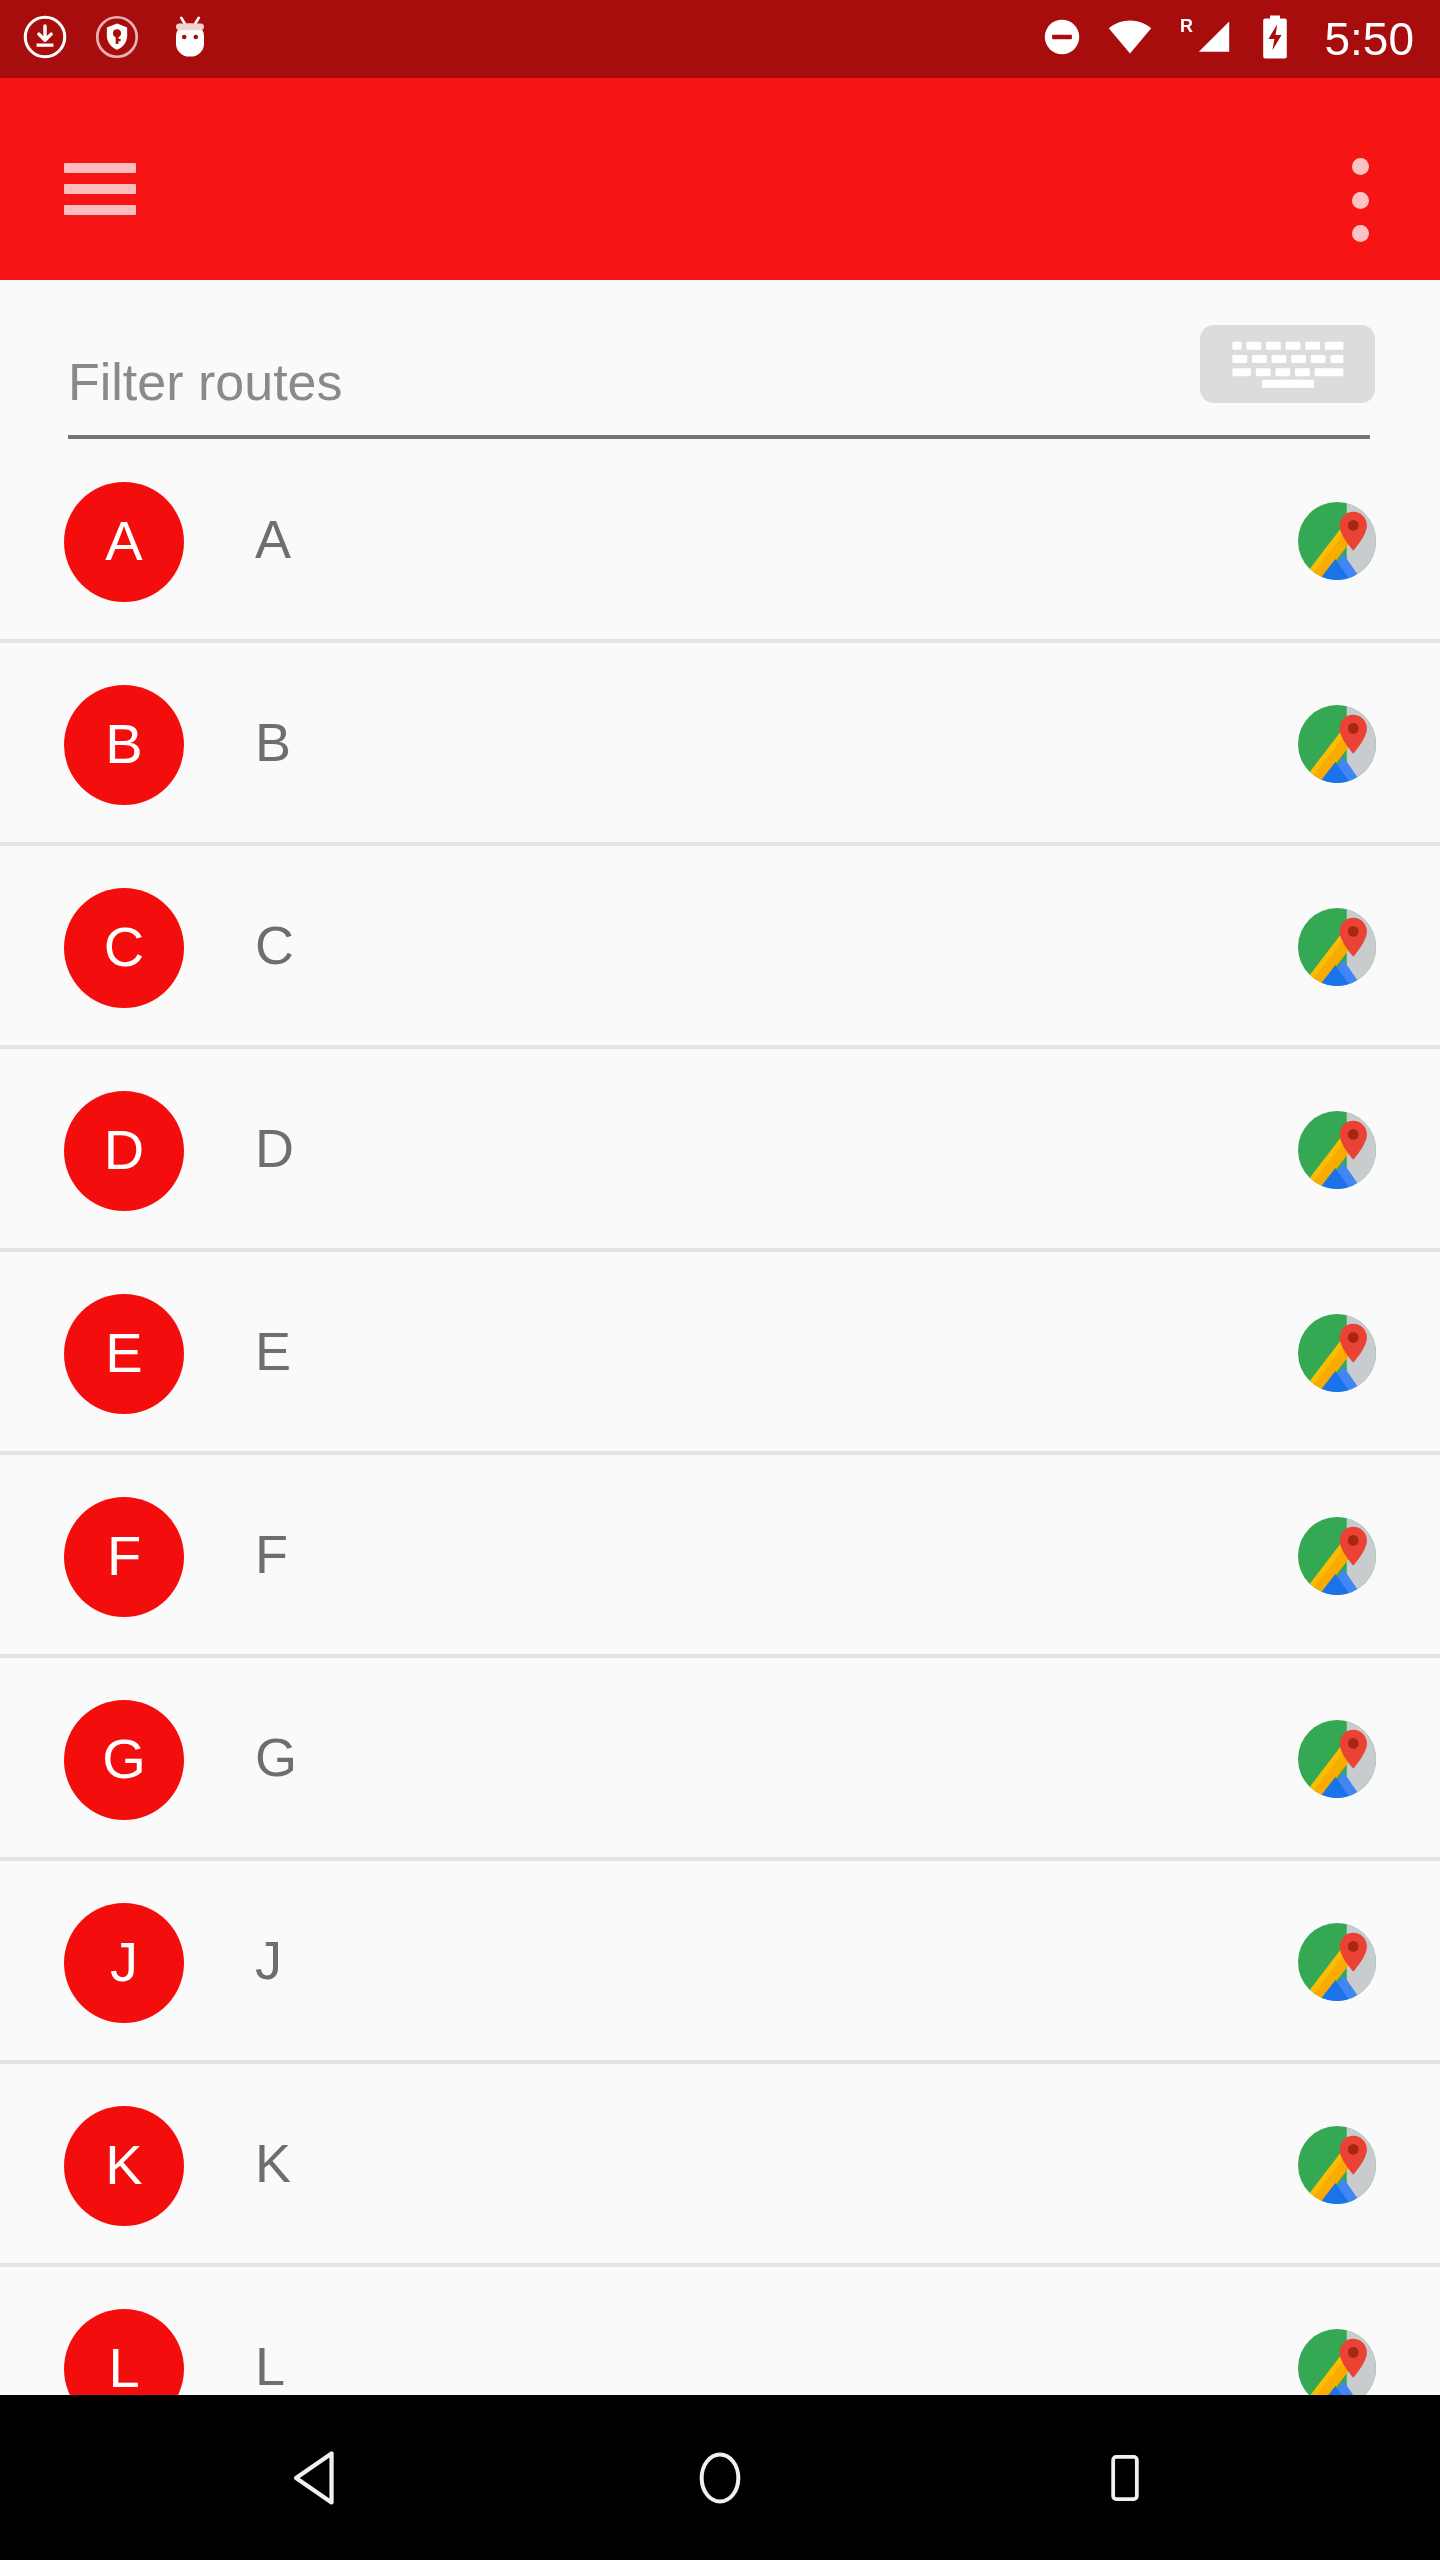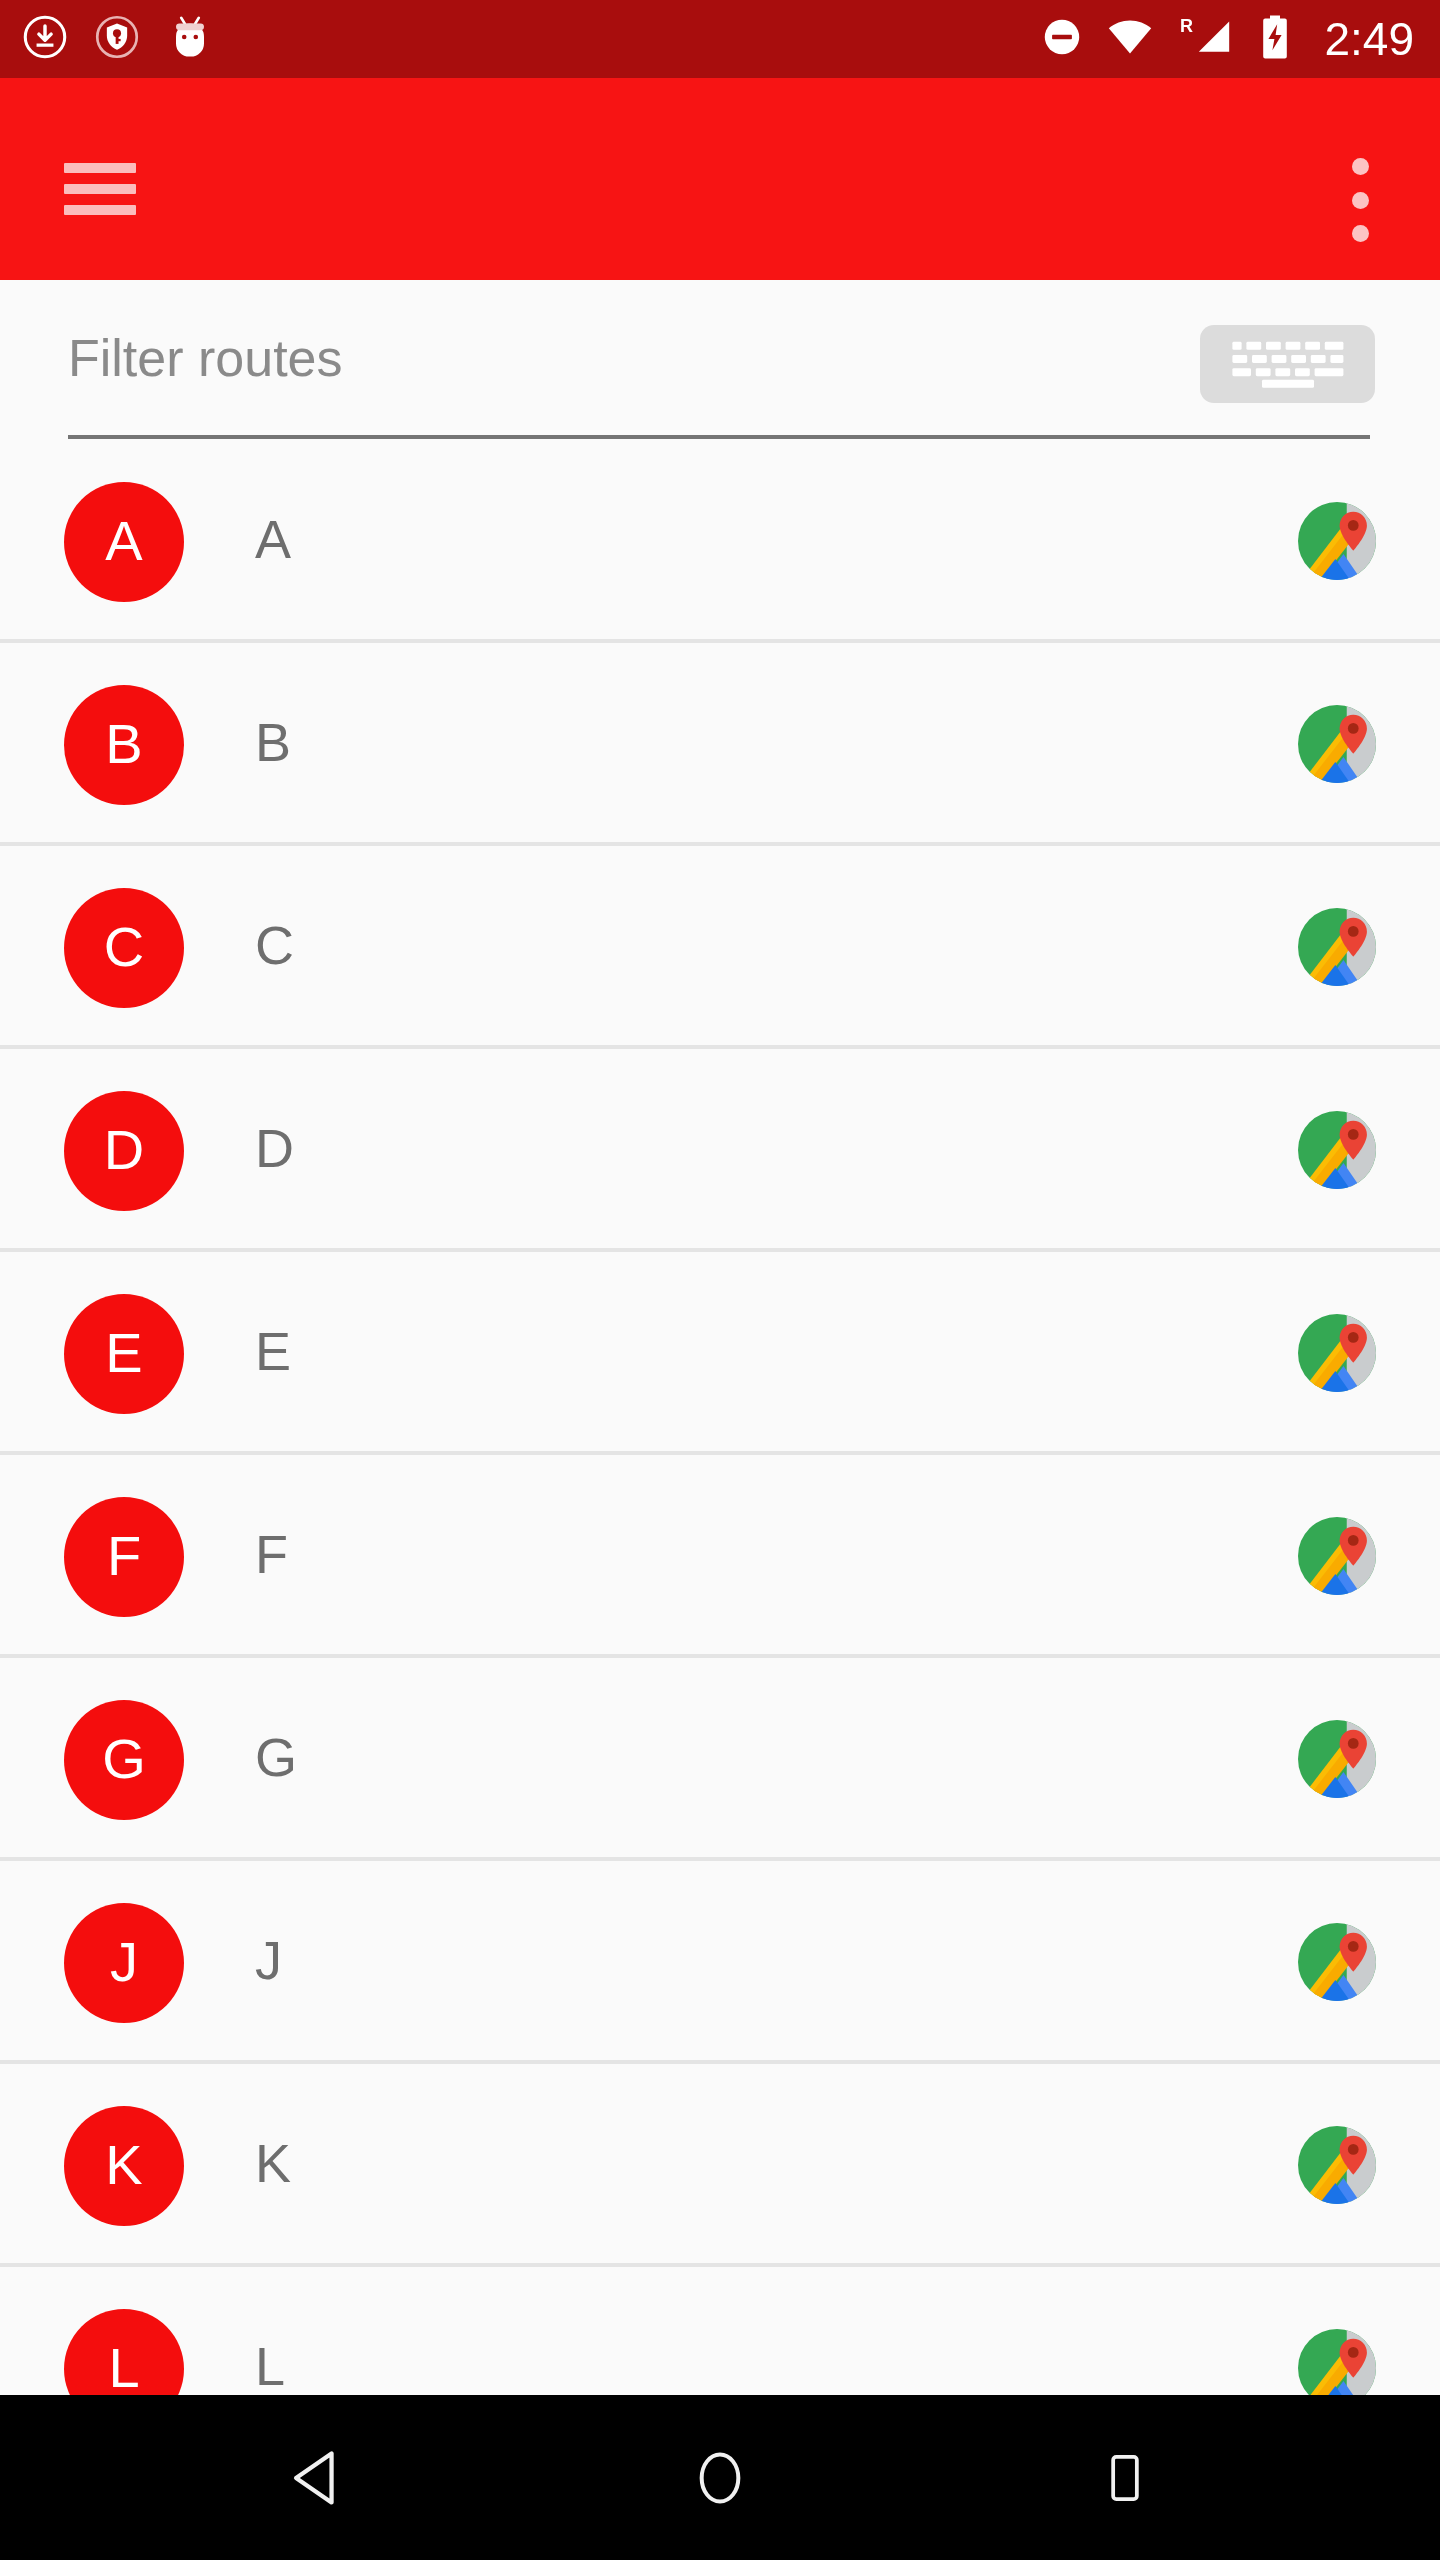--- a/index.html
+++ b/index.html
@@ -116,21 +116,21 @@
   
   .filter-wrap {
     position: absolute;
     top: 280px; left: 0;
     width: 1440px;
     height: 160px;
   }
   .filter-input {
     position: absolute;
     left: 68px;
-    top: 48px;
+    top: 72px;
     width: 1100px;
     border: 0;
     outline: 0;
     background: transparent;
     font-family: "Liberation Sans", sans-serif;
     font-size: 52px;
     color: #14532d;
     padding: 0;
   }
   .filter-input::placeholder { color: #8a8a8a; opacity: 1; }
@@ -283,21 +283,21 @@
           <text x="2" y="9.5" font-family="Liberation Sans, sans-serif" font-size="9" font-weight="bold" fill="#ffffff">R</text>
           <path d="M26.6 4.2v15.2H11.4z" fill="#ffffff"></path>
         </svg>
       </span>
       <span class="sb-icon">
         <svg width="34" height="48" viewBox="0 0 17 24">
           <path d="M6 1.2h5v1.6h2.4a1 1 0 011 1v17.9a1 1 0 01-1 1H3.6a1 1 0 01-1-1V3.8a1 1 0 011-1H6z" fill="#ffffff"></path>
           <path d="M9.6 5.6L5.2 13h3l-1 5.6L11.8 11h-3z" fill="#a80d0d"></path>
         </svg>
       </span>
-      <span class="status-clock">2:49</span>
+      <span class="status-clock">5:50</span>
     </div>
   </div>
 
   <div class="app-bar">
     <div class="hamburger">
       <span></span>
       <span></span>
       <span></span>
     </div>
     <div class="overflow-menu">

